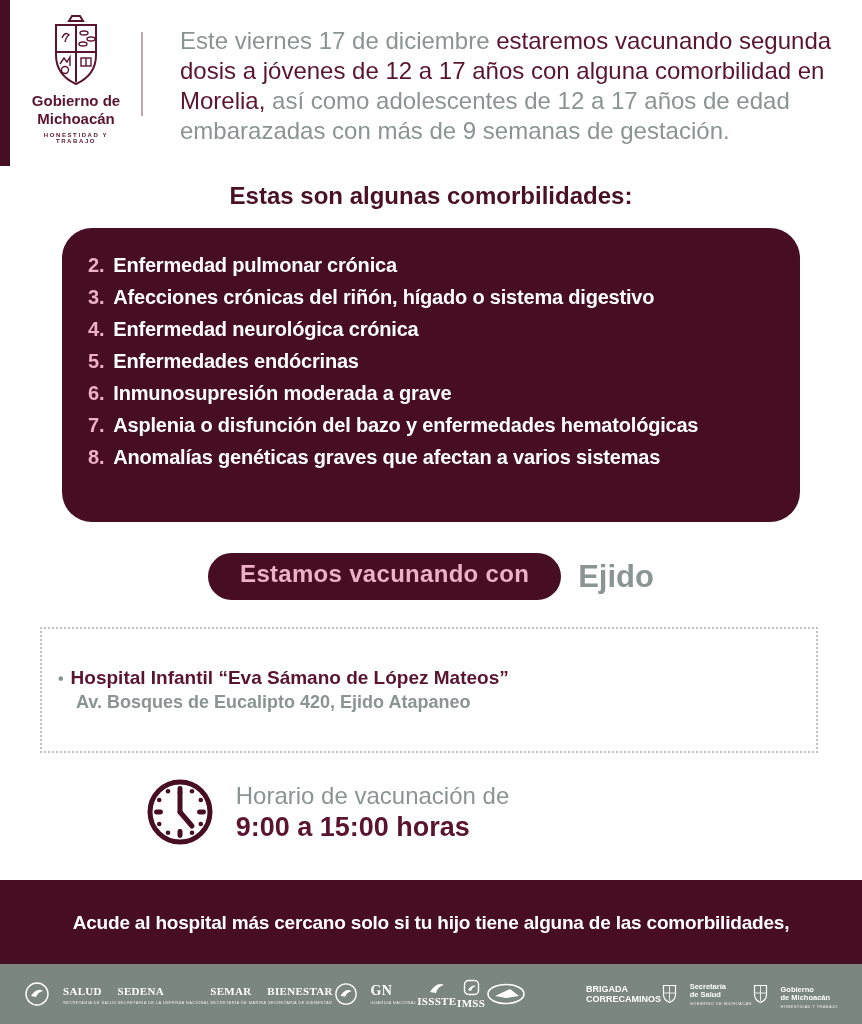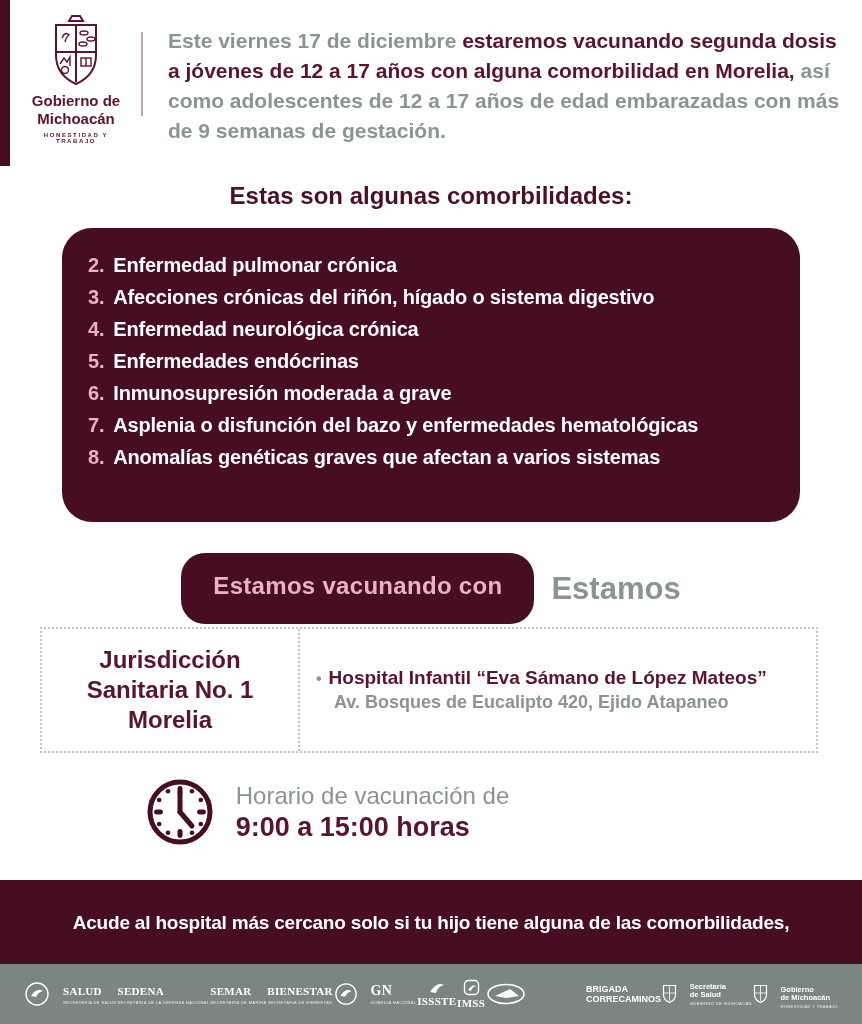--- a/index.html
+++ b/index.html
@@ -9,35 +9,35 @@
   .accent-bar{position:absolute;left:0;top:0;width:10px;height:166px;background:#470e23;}
 
   
   .logo-block{position:absolute;left:24px;top:14px;width:104px;text-align:center;}
   .logo-shield{display:block;margin:0 auto;}
   .logo-title{margin-top:4px;font-size:15px;line-height:18px;font-weight:bold;color:#5a142f;}
   .logo-motto{margin-top:4px;font-size:6px;letter-spacing:1.6px;font-weight:bold;color:#5a142f;}
 
   .v-divider{position:absolute;left:141px;top:32px;width:2px;height:84px;background:#b9a9b0;}
 
-  .header-text{position:absolute;left:168px;top:26px;width:680px;font-size:21px;line-height:30px;font-weight:bold;}
+  .header-text{position:absolute;left:180px;top:26px;width:680px;font-size:24px;line-height:30px;font-weight:normal;}
   .t-gray{color:#8a9492;}
   .t-maroon{color:#5a142f;}
 
   .section-title{position:absolute;left:0;top:182px;width:862px;text-align:center;
     font-size:24px;font-weight:bold;color:#4a1025;}
 
   .como-box{position:absolute;left:62px;top:228px;width:738px;height:294px;background:#470e23;border-radius:30px;}
   .como-list{list-style:none;margin:0;padding:21px 16px 0 26px;}
   .como-list li{height:32px;line-height:32px;font-size:20px;font-weight:bold;color:#ffffff;white-space:nowrap;letter-spacing:-0.2px;}
   .como-num{color:#edb0c7;margin-right:9px;}
 
   .pfizer-row{position:absolute;left:0;top:553px;width:862px;display:flex;justify-content:center;align-items:center;gap:17px;}
   .vacc-badge{background:#470e23;color:#edb0c7;font-size:24px;font-weight:bold;height:47px;line-height:42px;
-    padding:12px 32px;border-radius:24px;letter-spacing:0.3px;}
+    padding:0 32px;border-radius:24px;letter-spacing:0.3px;}
   .pfizer-name{color:#8a9492;font-size:31px;font-weight:bold;}
 
   .juris-box{position:absolute;left:40px;top:627px;width:778px;height:126px;border:2px dotted #c2c2c2;
     box-sizing:border-box;display:flex;}
   .j-left{width:256px;display:flex;flex-direction:column;justify-content:center;text-align:center;
     color:#5a142f;font-weight:bold;font-size:24px;line-height:30px;border-right:2px dotted #c2c2c2;}
   .j-right{flex:1;display:flex;flex-direction:column;justify-content:center;padding-left:16px;}
   .hospital-line{font-size:19px;font-weight:bold;color:#5a142f;white-space:nowrap;}
   .hospital-bullet{color:#8a9492;margin-right:7px;font-size:16px;}
   .address-line{font-size:18px;font-weight:bold;color:#8a9492;margin-left:18px;margin-top:3px;white-space:nowrap;}
@@ -104,29 +104,24 @@
       <li><span class="como-num">4.</span><span>Enfermedad neurológica crónica</span></li>
       <li><span class="como-num">5.</span><span>Enfermedades endócrinas</span></li>
       <li><span class="como-num">6.</span><span>Inmunosupresión moderada a grave</span></li>
       <li><span class="como-num">7.</span><span>Asplenia o disfunción del bazo y enfermedades hematológicas</span></li>
       <li><span class="como-num">8.</span><span>Anomalías genéticas graves que afectan a varios sistemas</span></li>
     </ul>
   </div>
 
   <div class="pfizer-row">
     <div class="vacc-badge">Estamos vacunando con</div>
-    <div class="pfizer-name">Estamos</div>
+    <div class="pfizer-name">Ejido</div>
   </div>
 
   <div class="juris-box">
-    <div class="j-left">
-      <div>Jurisdicción</div>
-      <div>Sanitaria No. 1</div>
-      <div>Morelia</div>
-    </div>
     <div class="j-right">
       <div class="hospital-line"><span class="hospital-bullet">•</span><span>Hospital Infantil “Eva Sámano de López Mateos”</span></div>
       <div class="address-line">Av. Bosques de Eucalipto 420, Ejido Atapaneo</div>
     </div>
   </div>
 
   <div class="schedule-row">
     <div class="schedule-inner">
       <svg width="72" height="72" viewBox="0 0 72 72">
         <circle cx="36" cy="36" r="30" fill="none" stroke="#470e23" stroke-width="5"></circle>

